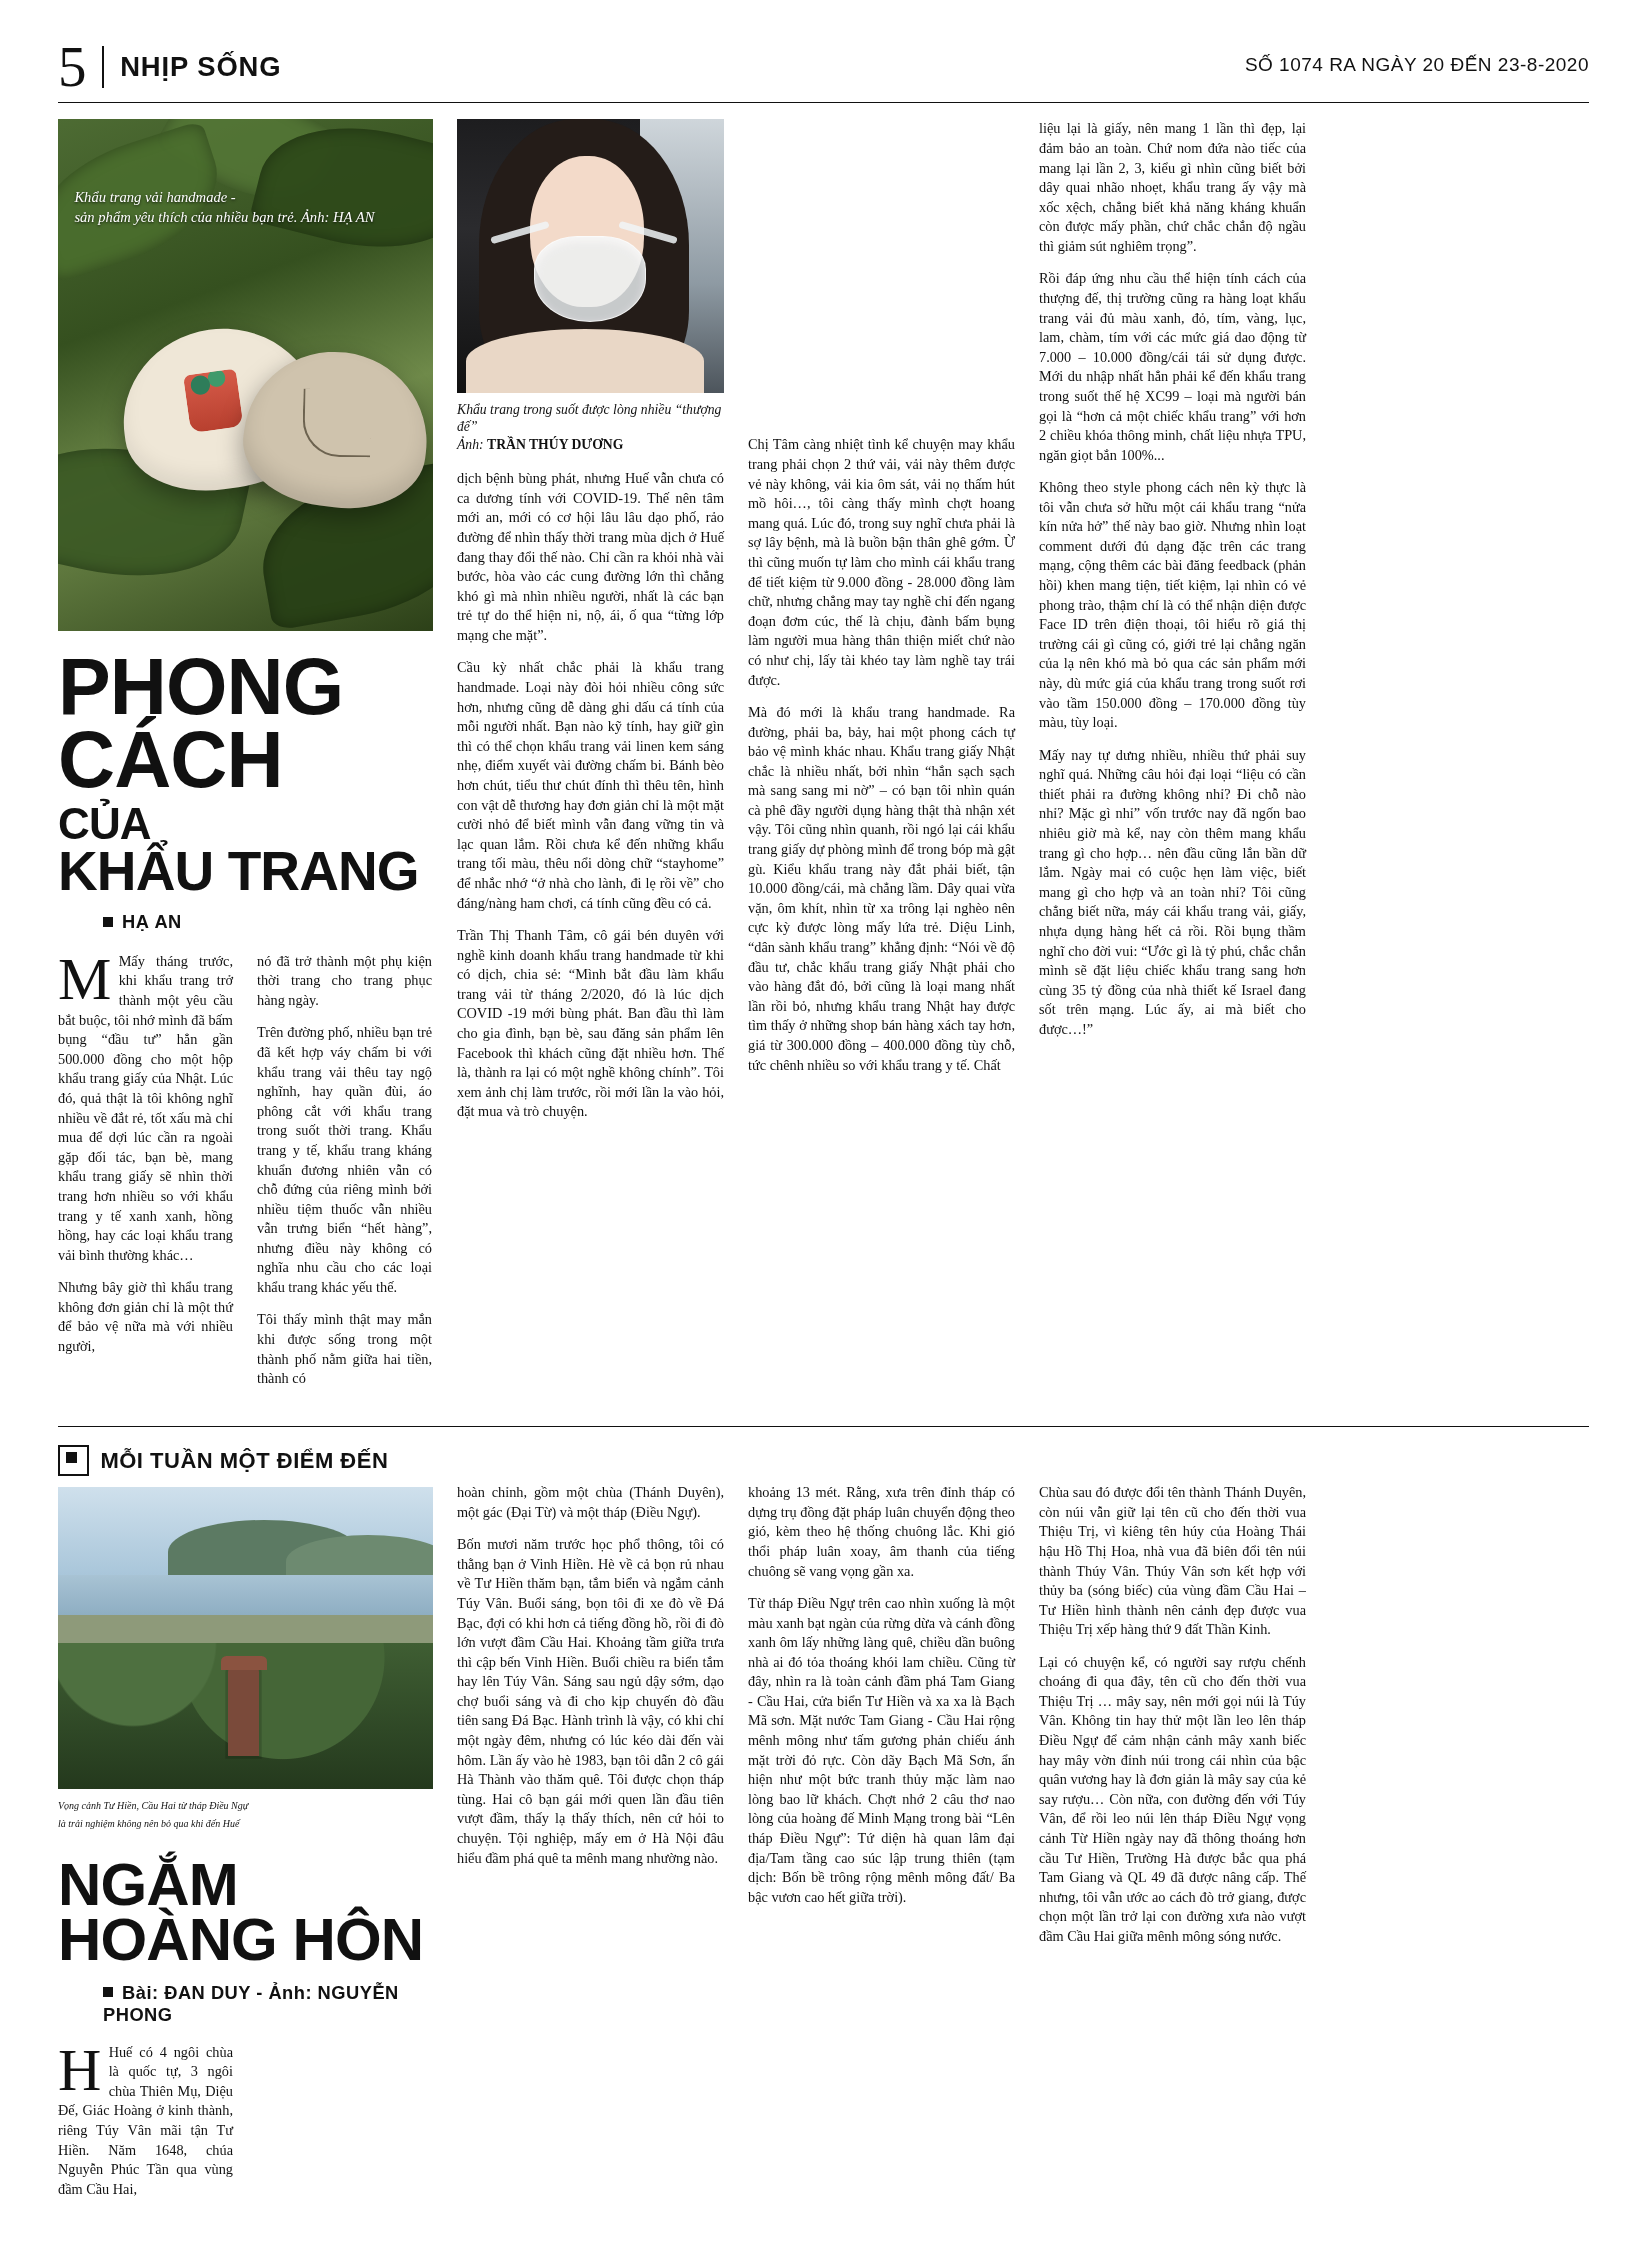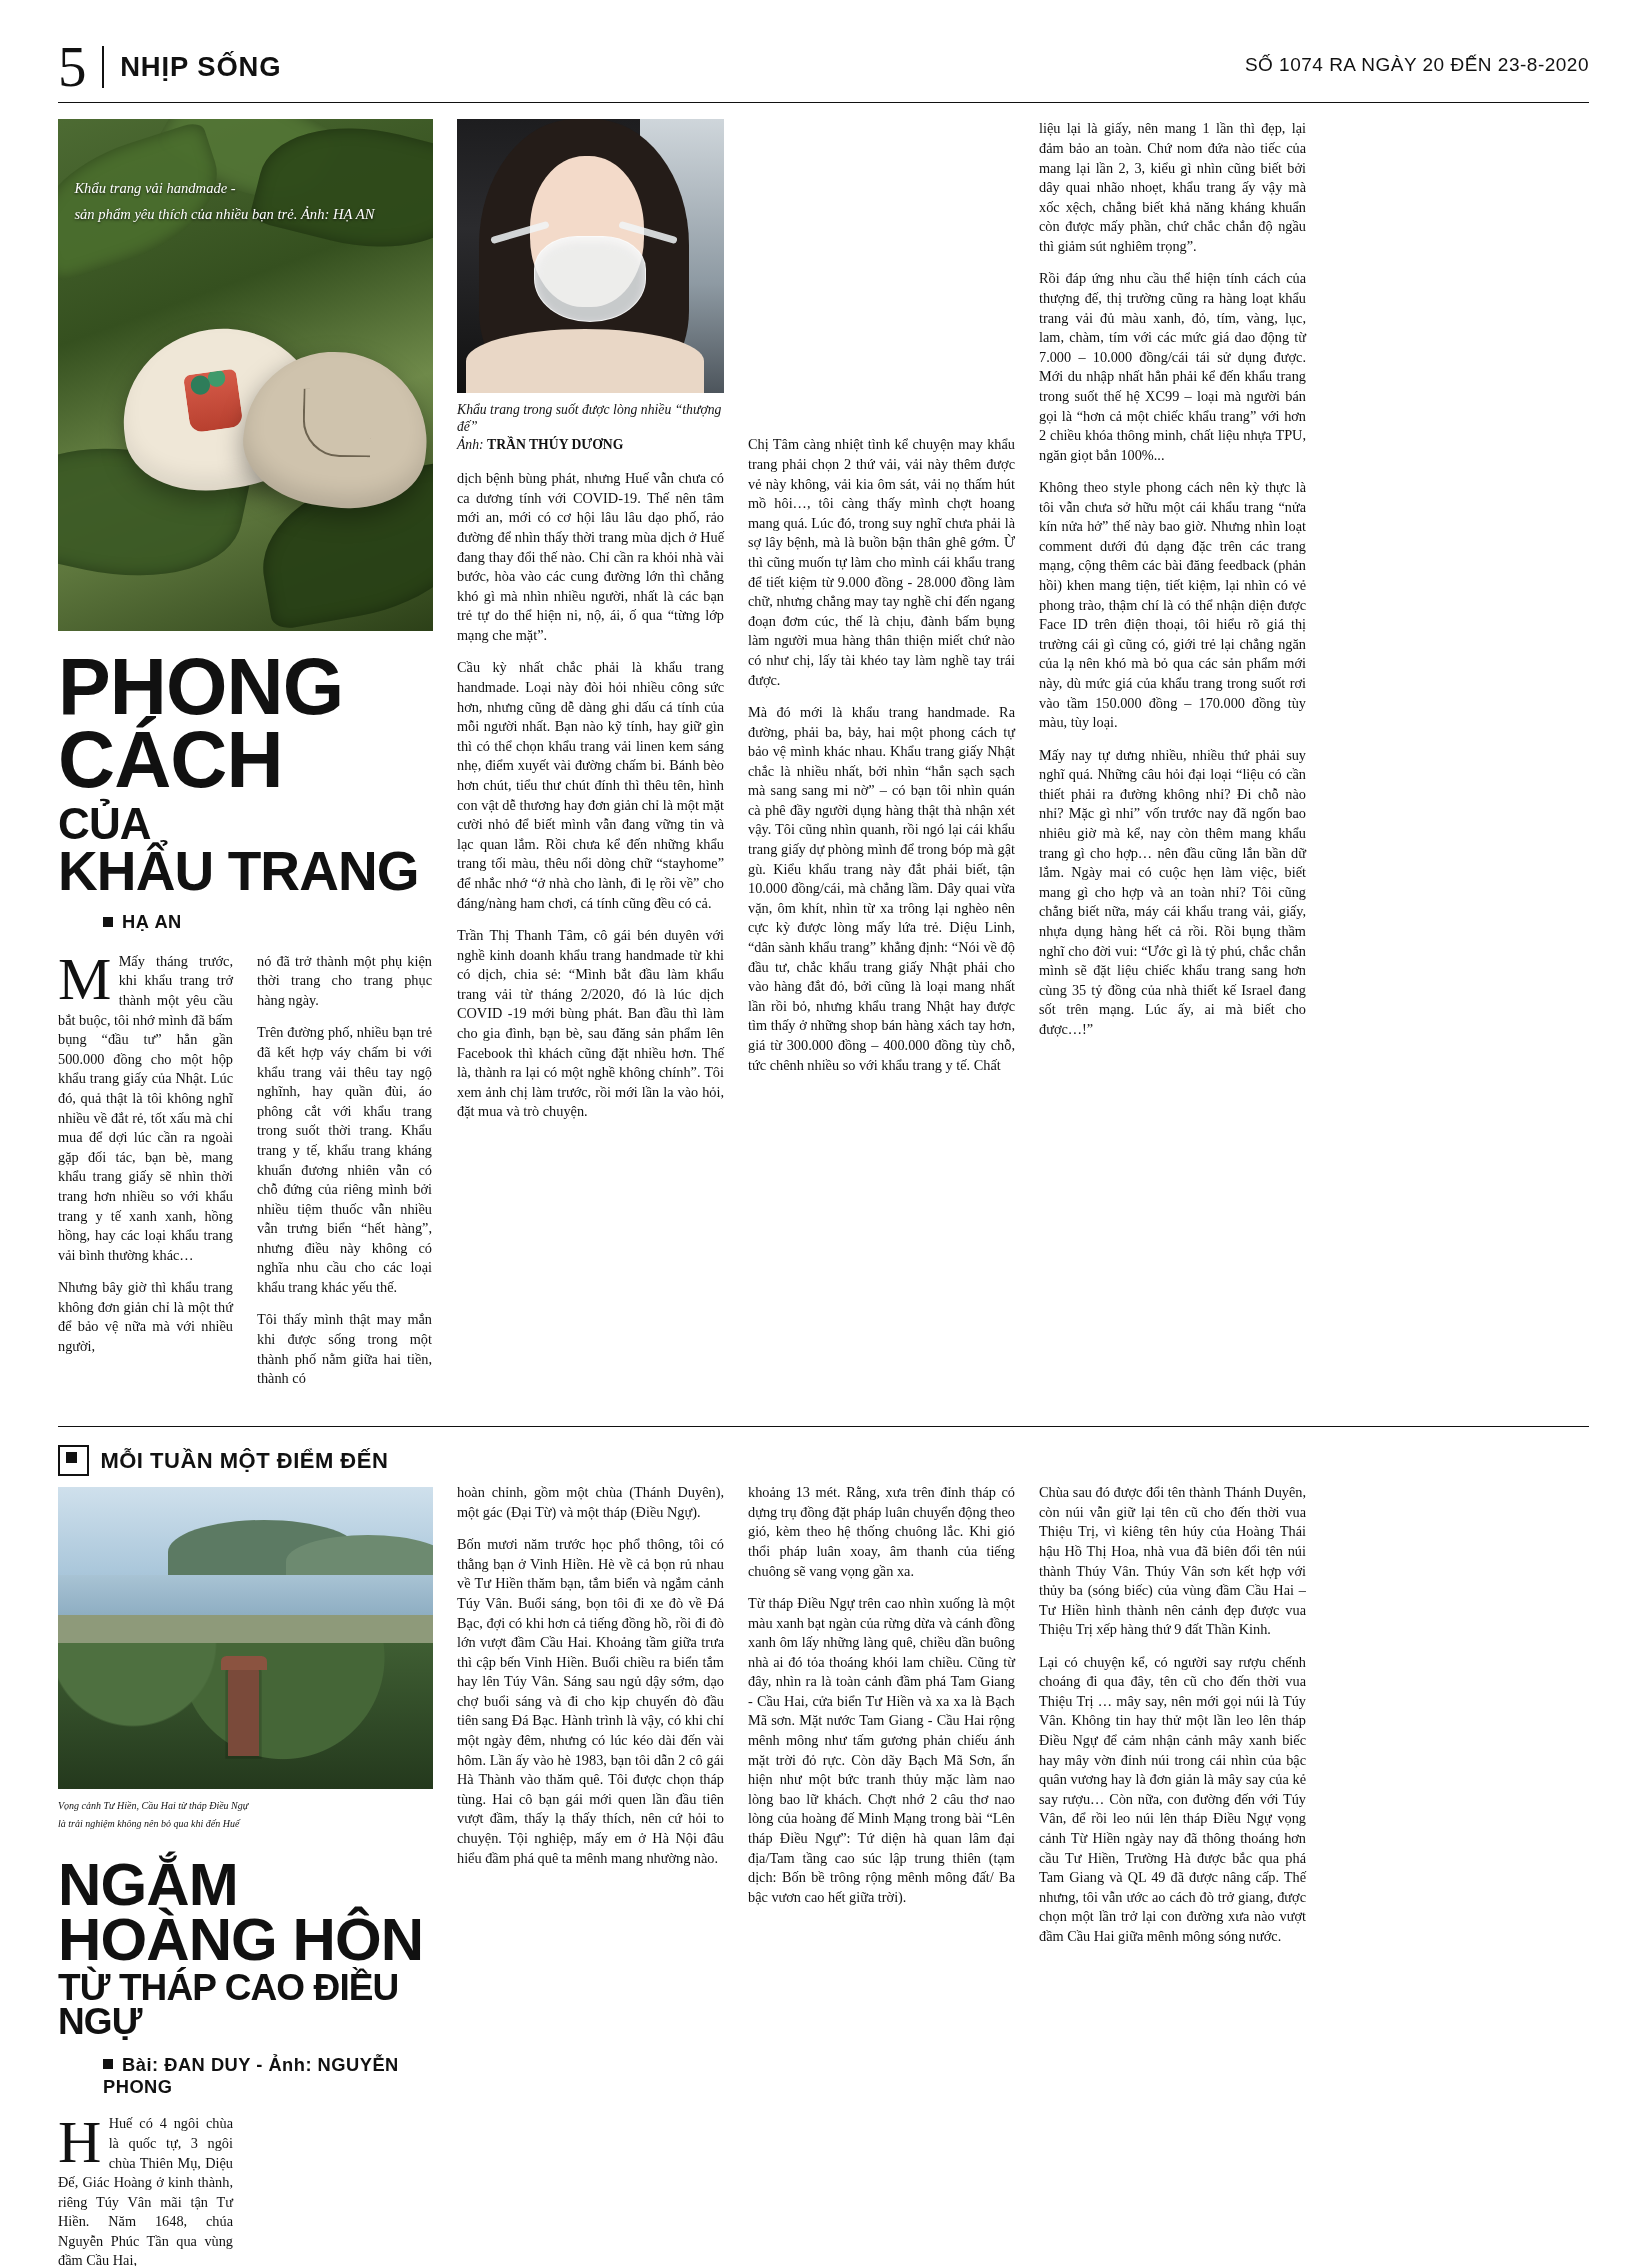--- a/index.html
+++ b/index.html
@@ -101,27 +101,27 @@
     border-radius:52% 52% 48% 48% / 60% 60% 40% 40%;
     transform:rotate(7deg);
     box-shadow:0 9.1px 24px rgba(0,0,0,.35), inset 0 -12.8px 20px rgba(0,0,0,.12);
   }
   .mask-b:after{
     content:"";position:absolute;left:57px;top:37px;width:66px;height:66px;
     border-left:2.7px solid #6d6350;border-bottom:2.7px solid #6d6350;
     border-radius:0 0 0 37px;transform:rotate(-6deg);
   }
   .photo1-caption{
-    position:absolute;left:16.4px;top:56px;
+    position:absolute;left:16.4px;top:68px;
     width:302px;
     color:#fff;
     font-family:"Liberation Serif", serif;
     font-style:italic;
     font-size:14.6px;
-    line-height:26px;
+    line-height:20px;
     text-shadow:0 0.9px 2.7px rgba(0,0,0,.8);
   }
 
   .headline{
     font-family:"Liberation Sans", sans-serif;
     font-weight:bold;
     letter-spacing:-0.9px;
     line-height:.92;
   }
   .h-big{font-size:79px;margin-top:20px;}
@@ -313,21 +313,20 @@
         <span class="p3-mtn2"></span>
         <span class="p3-water"></span>
         <span class="p3-town"></span>
         <span class="p3-forest"></span>
         <span class="p3-tower"></span>
       </div>
       <div class="p3-caption" style="white-space:pre-line">Vọng cảnh Tư Hiền, Cầu Hai từ tháp Điều Ngự
 là trải nghiệm không nên bỏ qua khi đến Huế</div>
 
       <div class="headline h-big3">NGẮM HOÀNG HÔN</div>
-      <div class="headline h-mid3">TỪ THÁP CAO ĐIỀU NGỰ</div>
 
       <div class="byline">
         <span class="sq"></span><span>Bài: ĐAN DUY - Ảnh: NGUYỄN PHONG</span>
       </div>
 
       <div class="bottom-body">
         <div style="width:175px">
           <p class="body first"><span class="dropcap">H</span><span>Huế có 4 ngôi chùa là quốc tự, 3 ngôi chùa Thiên Mụ, Diệu Đế, Giác Hoàng ở kinh thành, riêng Túy Vân mãi tận Tư Hiền. Năm 1648, chúa Nguyễn Phúc Tần qua vùng đầm Cầu Hai,</span></p>
         </div>
       </div>

